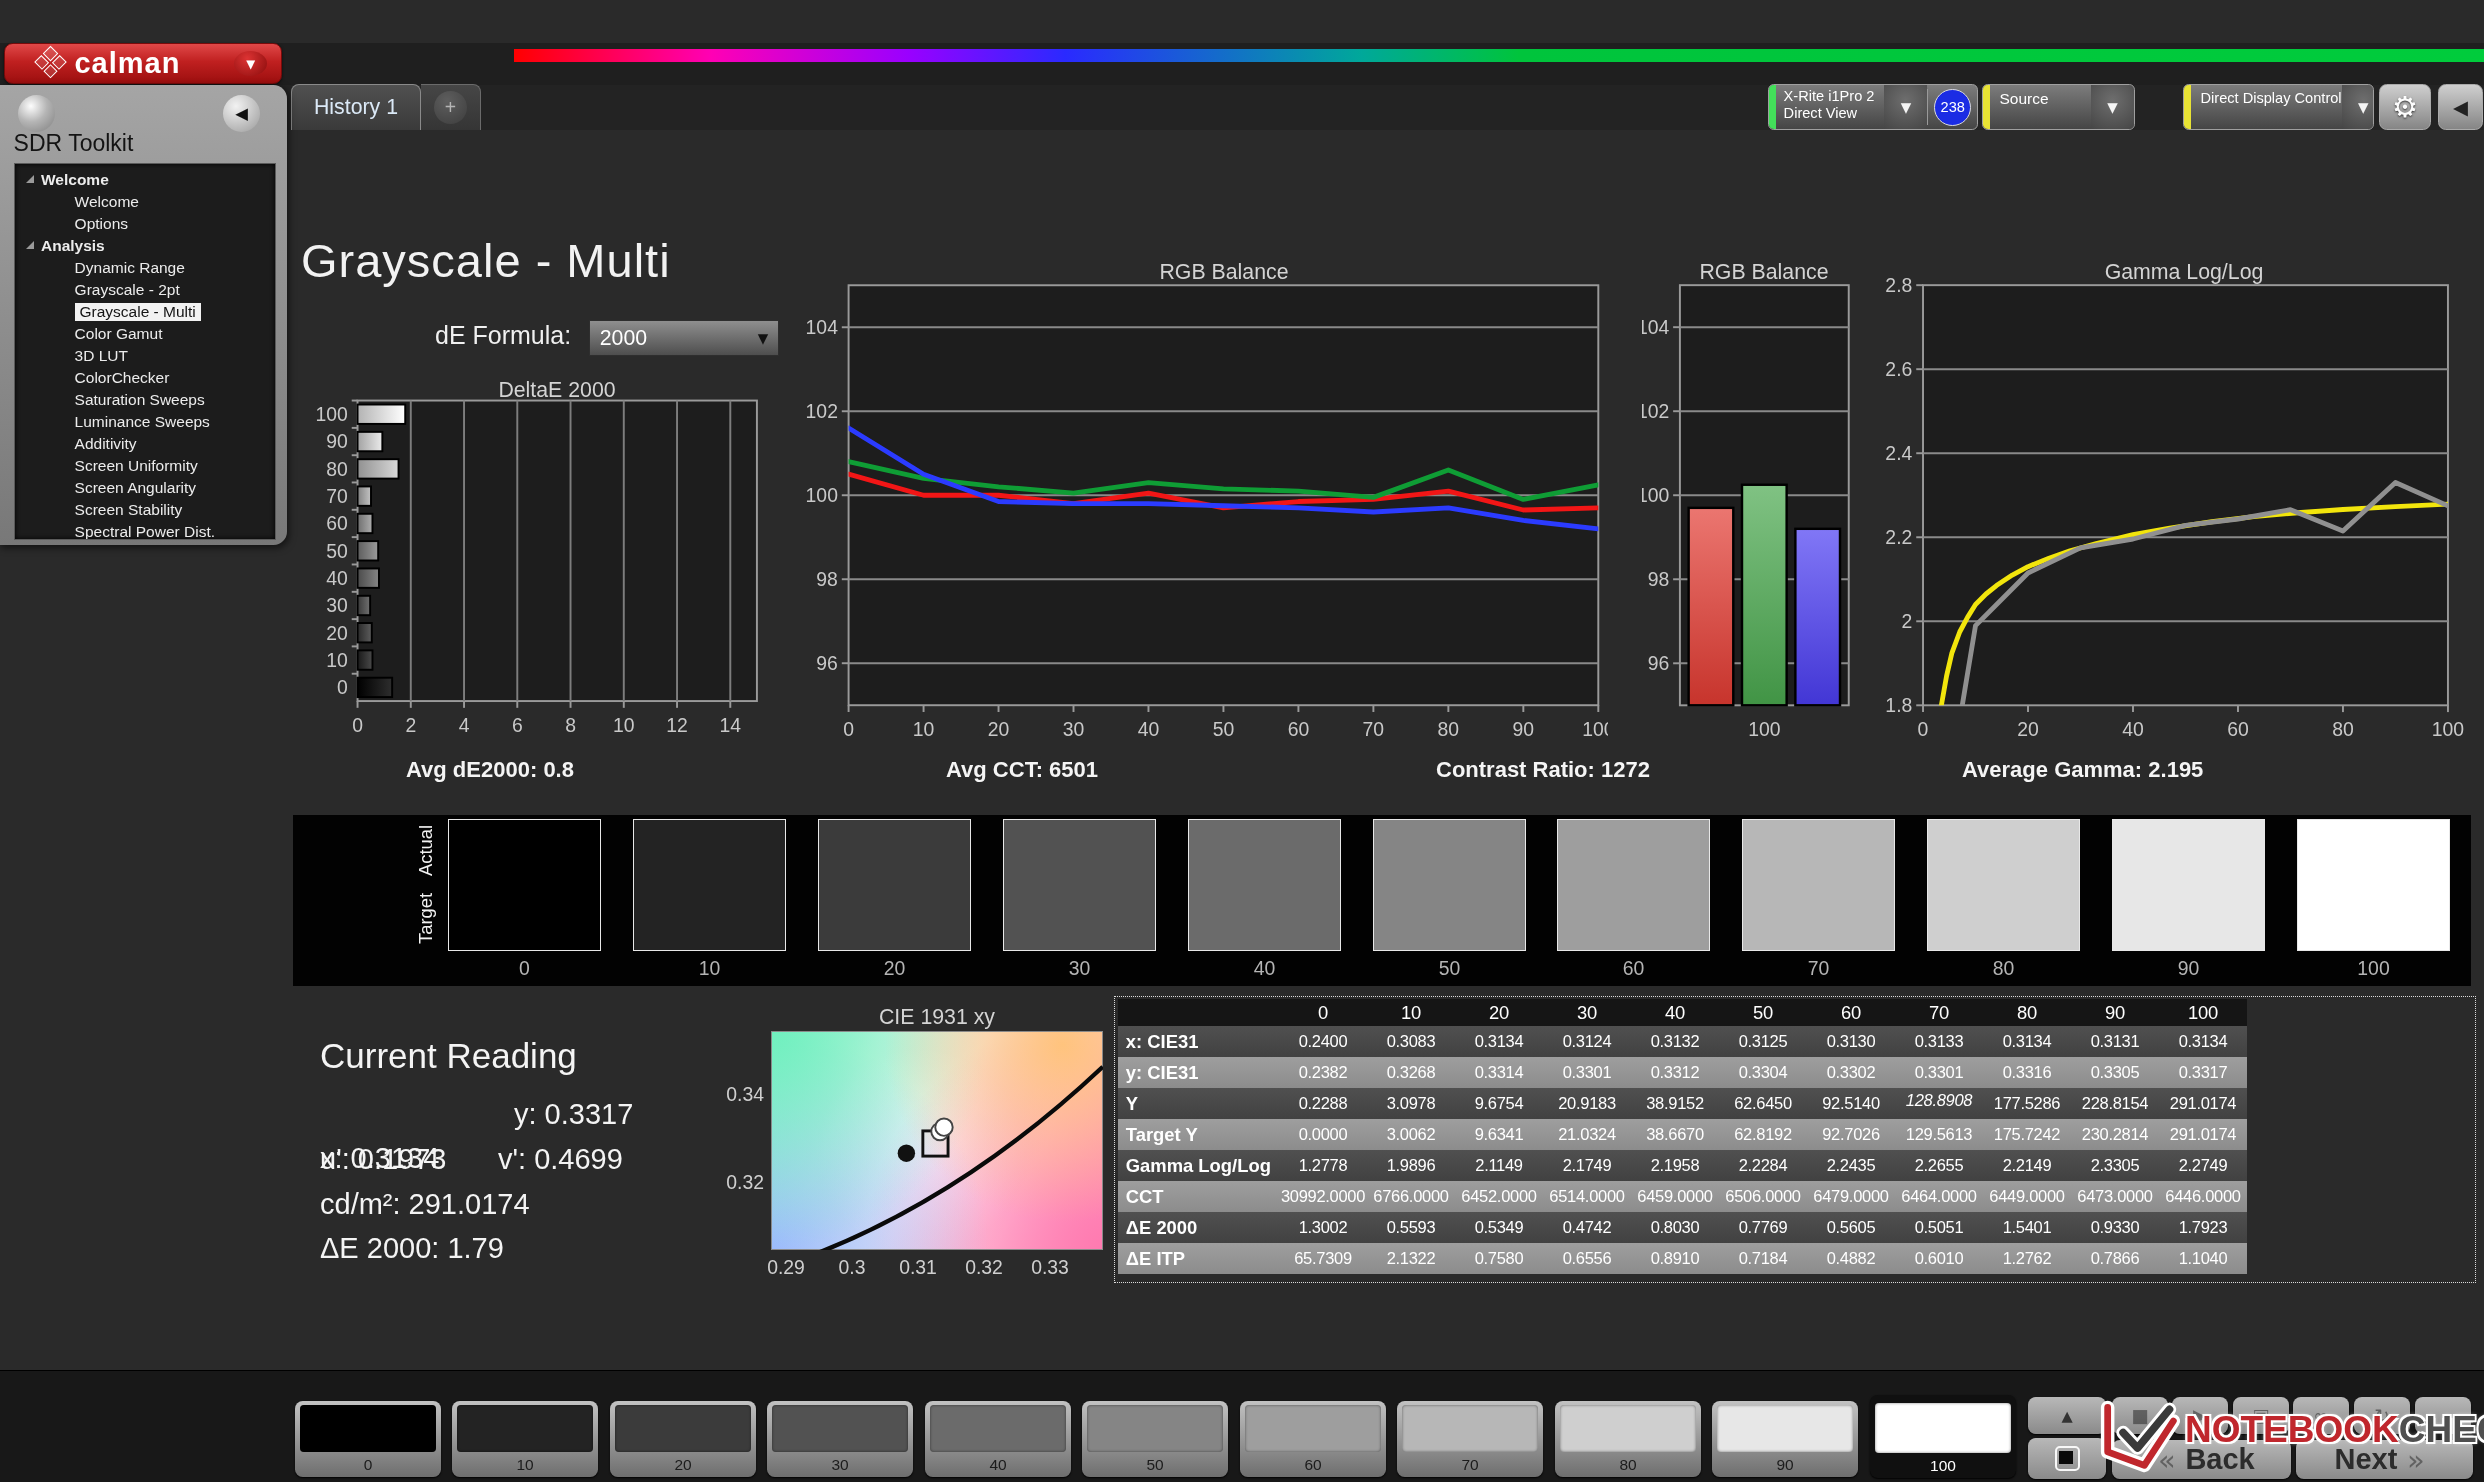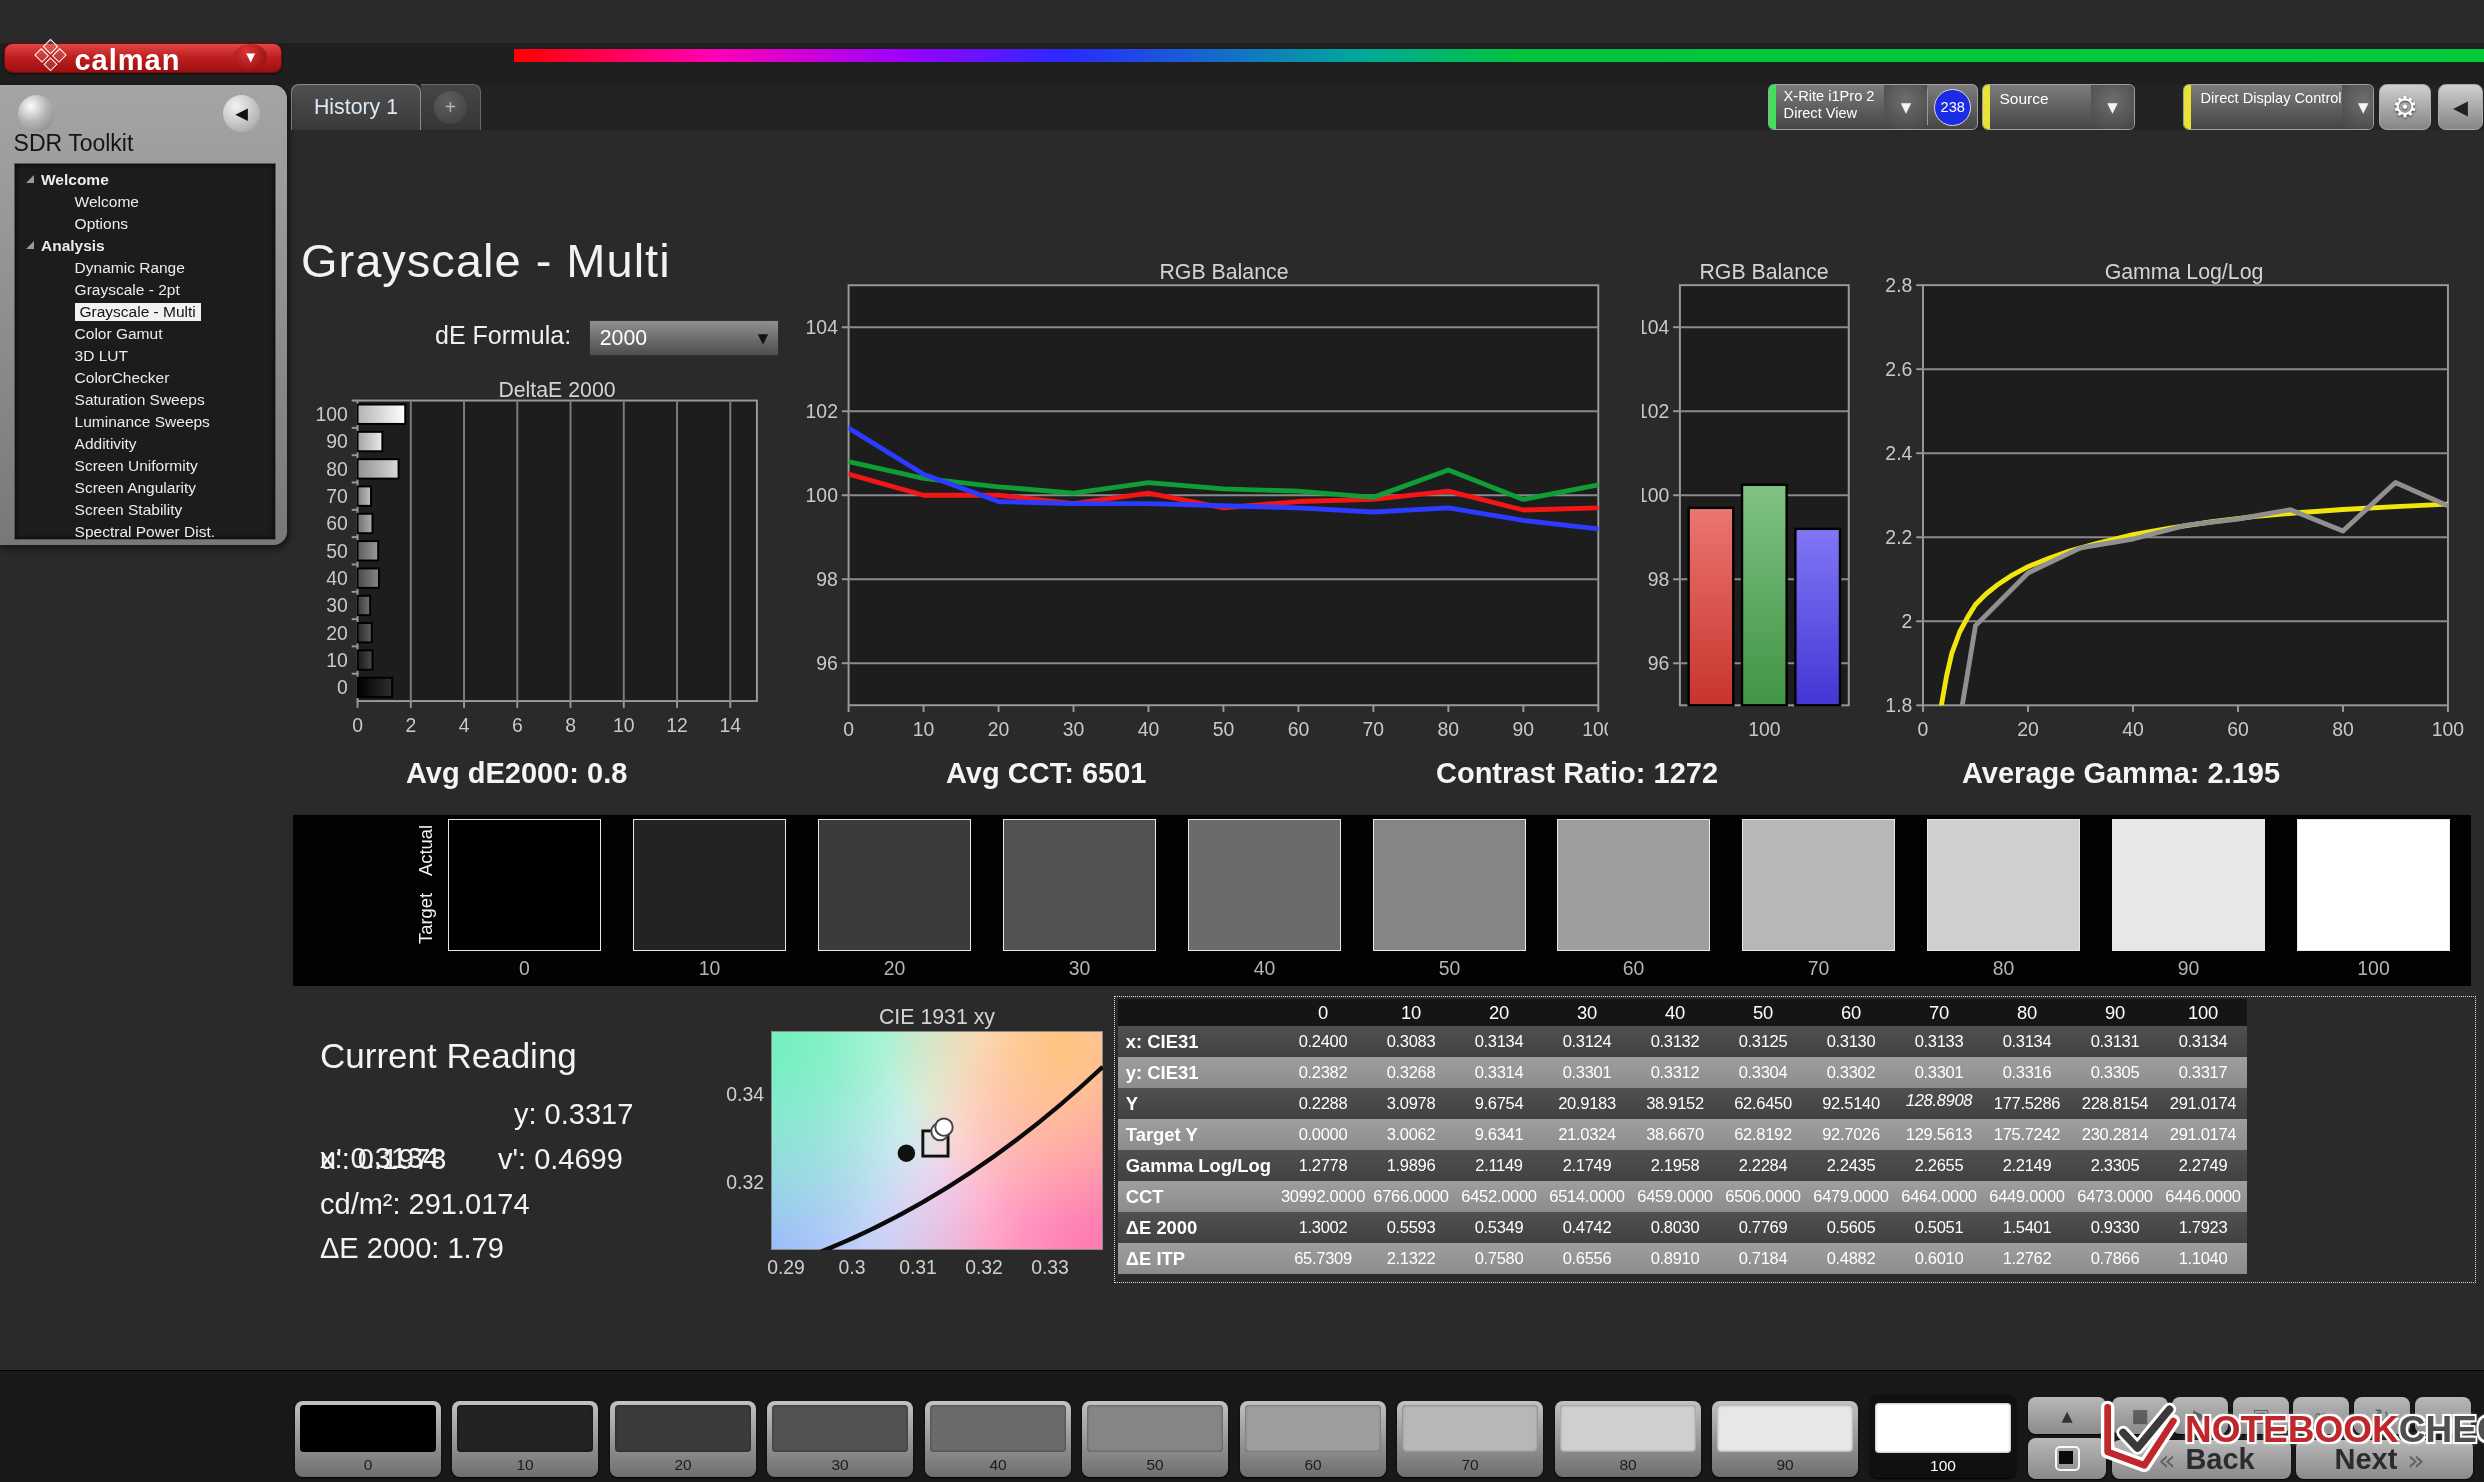--- a/index.html
+++ b/index.html
@@ -8,21 +8,21 @@
   .abs{position:absolute}
   
   .titlebar{left:0;top:0;width:2484px;height:43px;background:#00b254;display:flex;align-items:center;z-index:10}
   .app-icon{position:relative;width:33px;height:33px;margin-left:9.7px;transform:rotate(45deg)}
   .app-icon i{position:absolute;width:13.6px;height:13.6px}
   .title-text{margin-left:13.6px;font-size:20.4px;color:#07230e}
   .win-controls{margin-left:auto;display:flex}
   .win-btn{width:49px;height:43px;display:flex;align-items:center;justify-content:center;font-size:19.4px;color:#0c2012;font-family:"DejaVu Sans",sans-serif}
   
   .brand-row{left:0;top:43px;width:2484px;height:43px;background:#1f1f1f;z-index:1}
-  .calman-btn{left:3.9px;top:43px;width:278px;height:30px;background:linear-gradient(#e04848 0%,#c02020 45%,#9c0f0f 100%);border:1px solid #7a0a0a;border-radius:8.7px;display:flex;z-index:3;box-shadow:0 1px 2.9px rgba(0,0,0,.6)}
+  .calman-btn{left:3.9px;top:43px;width:278px;height:41px;background:linear-gradient(#e04848 0%,#c02020 45%,#9c0f0f 100%);border:1px solid #7a0a0a;border-radius:8.7px;display:flex;align-items:center;z-index:3;box-shadow:0 1px 2.9px rgba(0,0,0,.6)}
   .calman-mark{position:relative;width:25px;height:25px;margin-left:33px;transform:rotate(45deg)}
   .calman-mark i{position:absolute;width:10.7px;height:10.7px;border:1.9px solid #fff;background:rgba(255,255,255,.12)}
   .calman-text{color:#fff;font-size:29px;font-weight:bold;margin-left:11.6px;letter-spacing:1px}
   .calman-dd{margin-left:auto;margin-right:13.6px;width:33px;height:25px;border-radius:50%;background:radial-gradient(circle at 40% 30%,#d33,#8a0c0c);display:flex;align-items:center;justify-content:center;color:#fff;font-size:11.6px;font-family:"DejaVu Sans",sans-serif}
   .rainbow{left:514px;top:49px;width:1970px;height:12.6px;z-index:2;background:linear-gradient(90deg,#ff0000 0%,#ff00b4 10%,#9a00ff 20%,#2a2aff 28%,#00a89a 43%,#00c43c 51%,#00cc3c 100%)}
   
   .tabrow{left:0;top:85px;width:2484px;height:45px;background:#232323;z-index:1}
   .tab-history{left:291px;top:84px;width:130px;height:46px;background:linear-gradient(#505050,#3a3a3a);border:1px solid #8a8a8a;border-bottom:none;border-radius:7.8px 7.8px 0 0;color:#dbe9f7;font-size:21.3px;display:flex;align-items:center;justify-content:center;z-index:2}
   .tab-plus{left:421px;top:84px;width:60px;height:46px;background:linear-gradient(#464646,#353535);border:1px solid #6a6a6a;border-left:none;border-bottom:none;border-radius:0 7.8px 0 0;display:flex;align-items:center;justify-content:center;z-index:2}
   .tab-plus b{width:33px;height:33px;border-radius:50%;background:radial-gradient(circle at 40% 30%,#5e5e5e,#3d3d3d);color:#b5b5b5;font-size:19.4px;font-weight:normal;display:flex;align-items:center;justify-content:center}
@@ -45,21 +45,21 @@
   .tree-row.group{font-weight:bold}
   .tree-row.child{padding-left:60px}
   .tree-row.selected span{background:#f2f2f2;color:#141414;padding:0 4.9px}
   
   .page-title{left:301px;top:233px;font-size:47px;font-weight:300;color:#f2f2f2;letter-spacing:1px}
   .formula-label{left:435px;top:321px;font-size:25px;color:#f0f0f0}
   .formula-dd{left:589px;top:320px;width:190px;height:36px;background:linear-gradient(#8f8f8f,#4e4e4e);border:1px solid #2e2e2e;color:#fff;font-size:21.3px;display:flex;align-items:center;padding-left:9.7px}
   .formula-dd b{margin-left:auto;margin-right:9.7px;color:#111;font-size:13.6px;font-weight:normal;font-family:"DejaVu Sans",sans-serif}
   .chart-title{position:absolute;font-size:21.3px;color:#d4d4d4;transform:translateX(-50%);white-space:nowrap;z-index:2}
   #app svg text{fill:#c9c9c9;font-size:20px;font-family:"Liberation Sans",sans-serif}
-  .stat{position:absolute;top:757px;font-size:29px;font-weight:bold;color:#f5f5f5;white-space:nowrap}
+  .stat{position:absolute;top:757px;font-size:22px;font-weight:bold;color:#f5f5f5;white-space:nowrap}
   
   .strip-bg{left:293px;top:815px;width:2178px;height:171px;background:#020202}
   .vlabel{position:absolute;writing-mode:vertical-rl;transform:rotate(180deg);font-size:18.4px;color:#f2f2f2;text-align:center;z-index:2}
   .swatch{position:absolute;top:819px;width:153px;height:132px;border:1.9px solid #e8e8e8;z-index:2}
   .swatch-label{position:absolute;top:957px;width:153px;text-align:center;font-size:19.4px;color:#b4b4b4;z-index:2}
   
   .cr-title{left:320px;top:1036px;font-size:35px;color:#f4f4f4}
   .cr-item{position:absolute;font-size:29px;color:#f4f4f4;white-space:nowrap}
   .cie-bg{left:771px;top:1031px;width:332px;height:219px;border:1px solid #8a8a8a;
     background:

